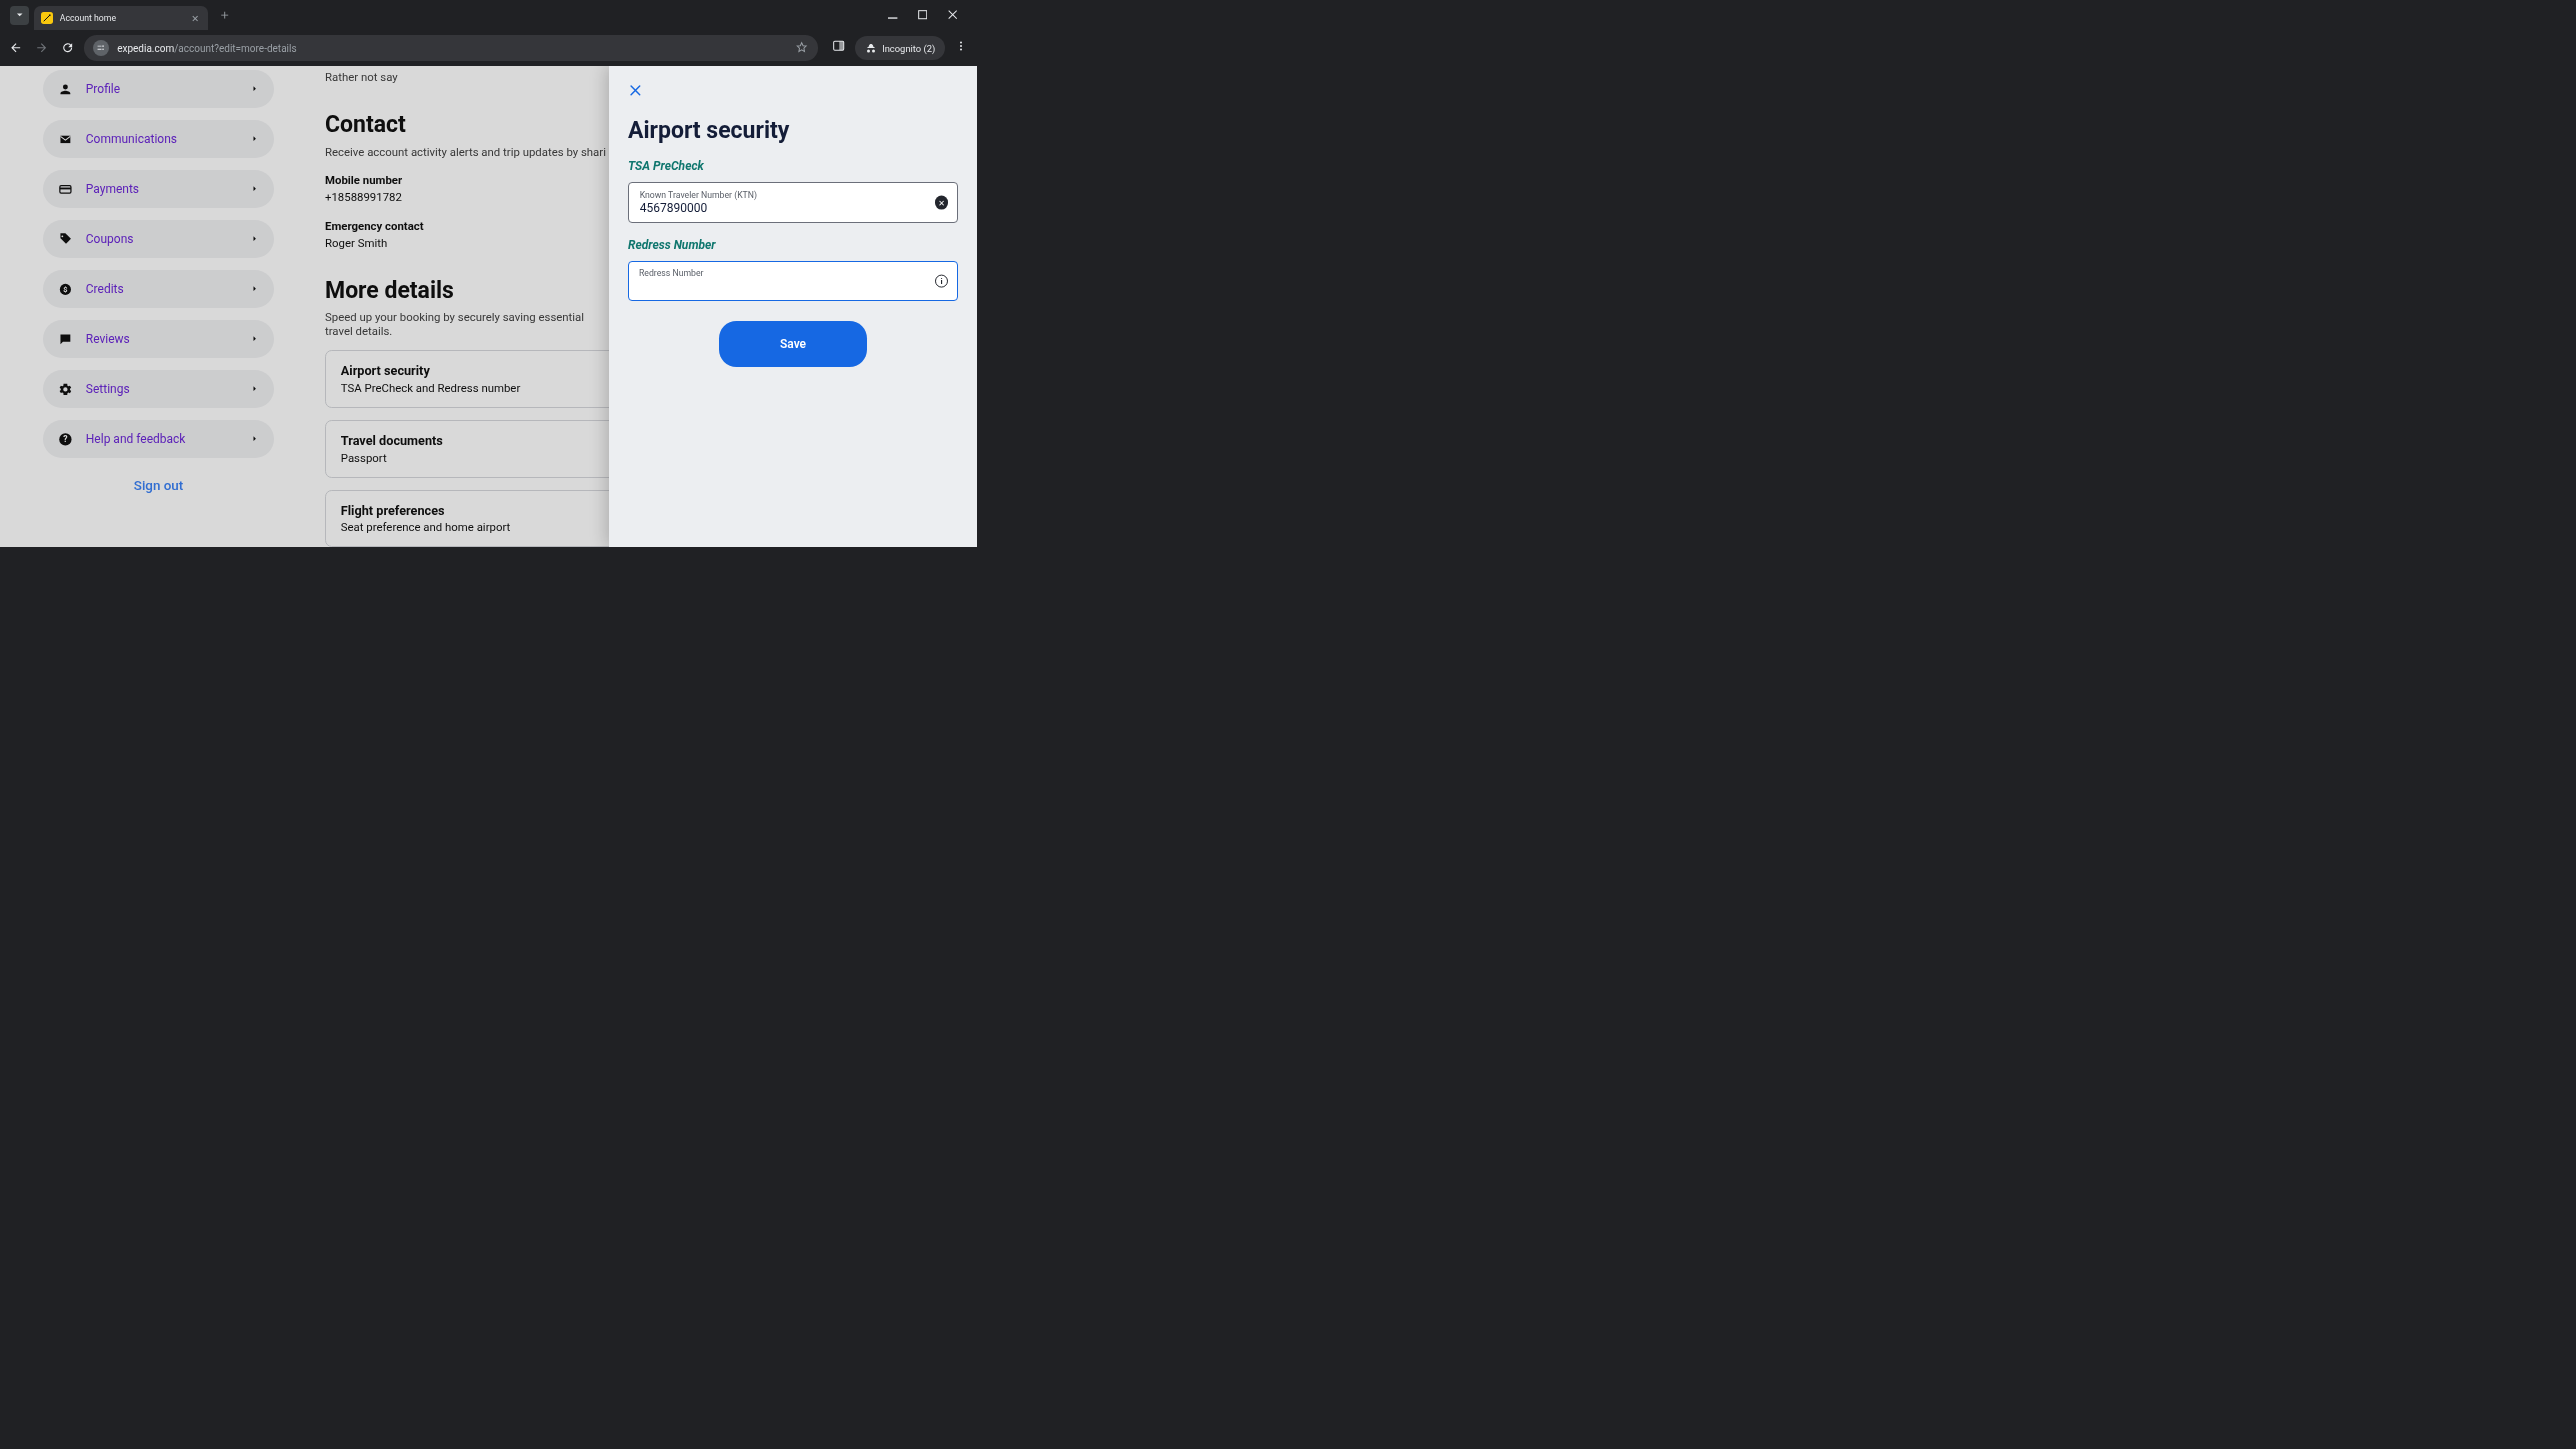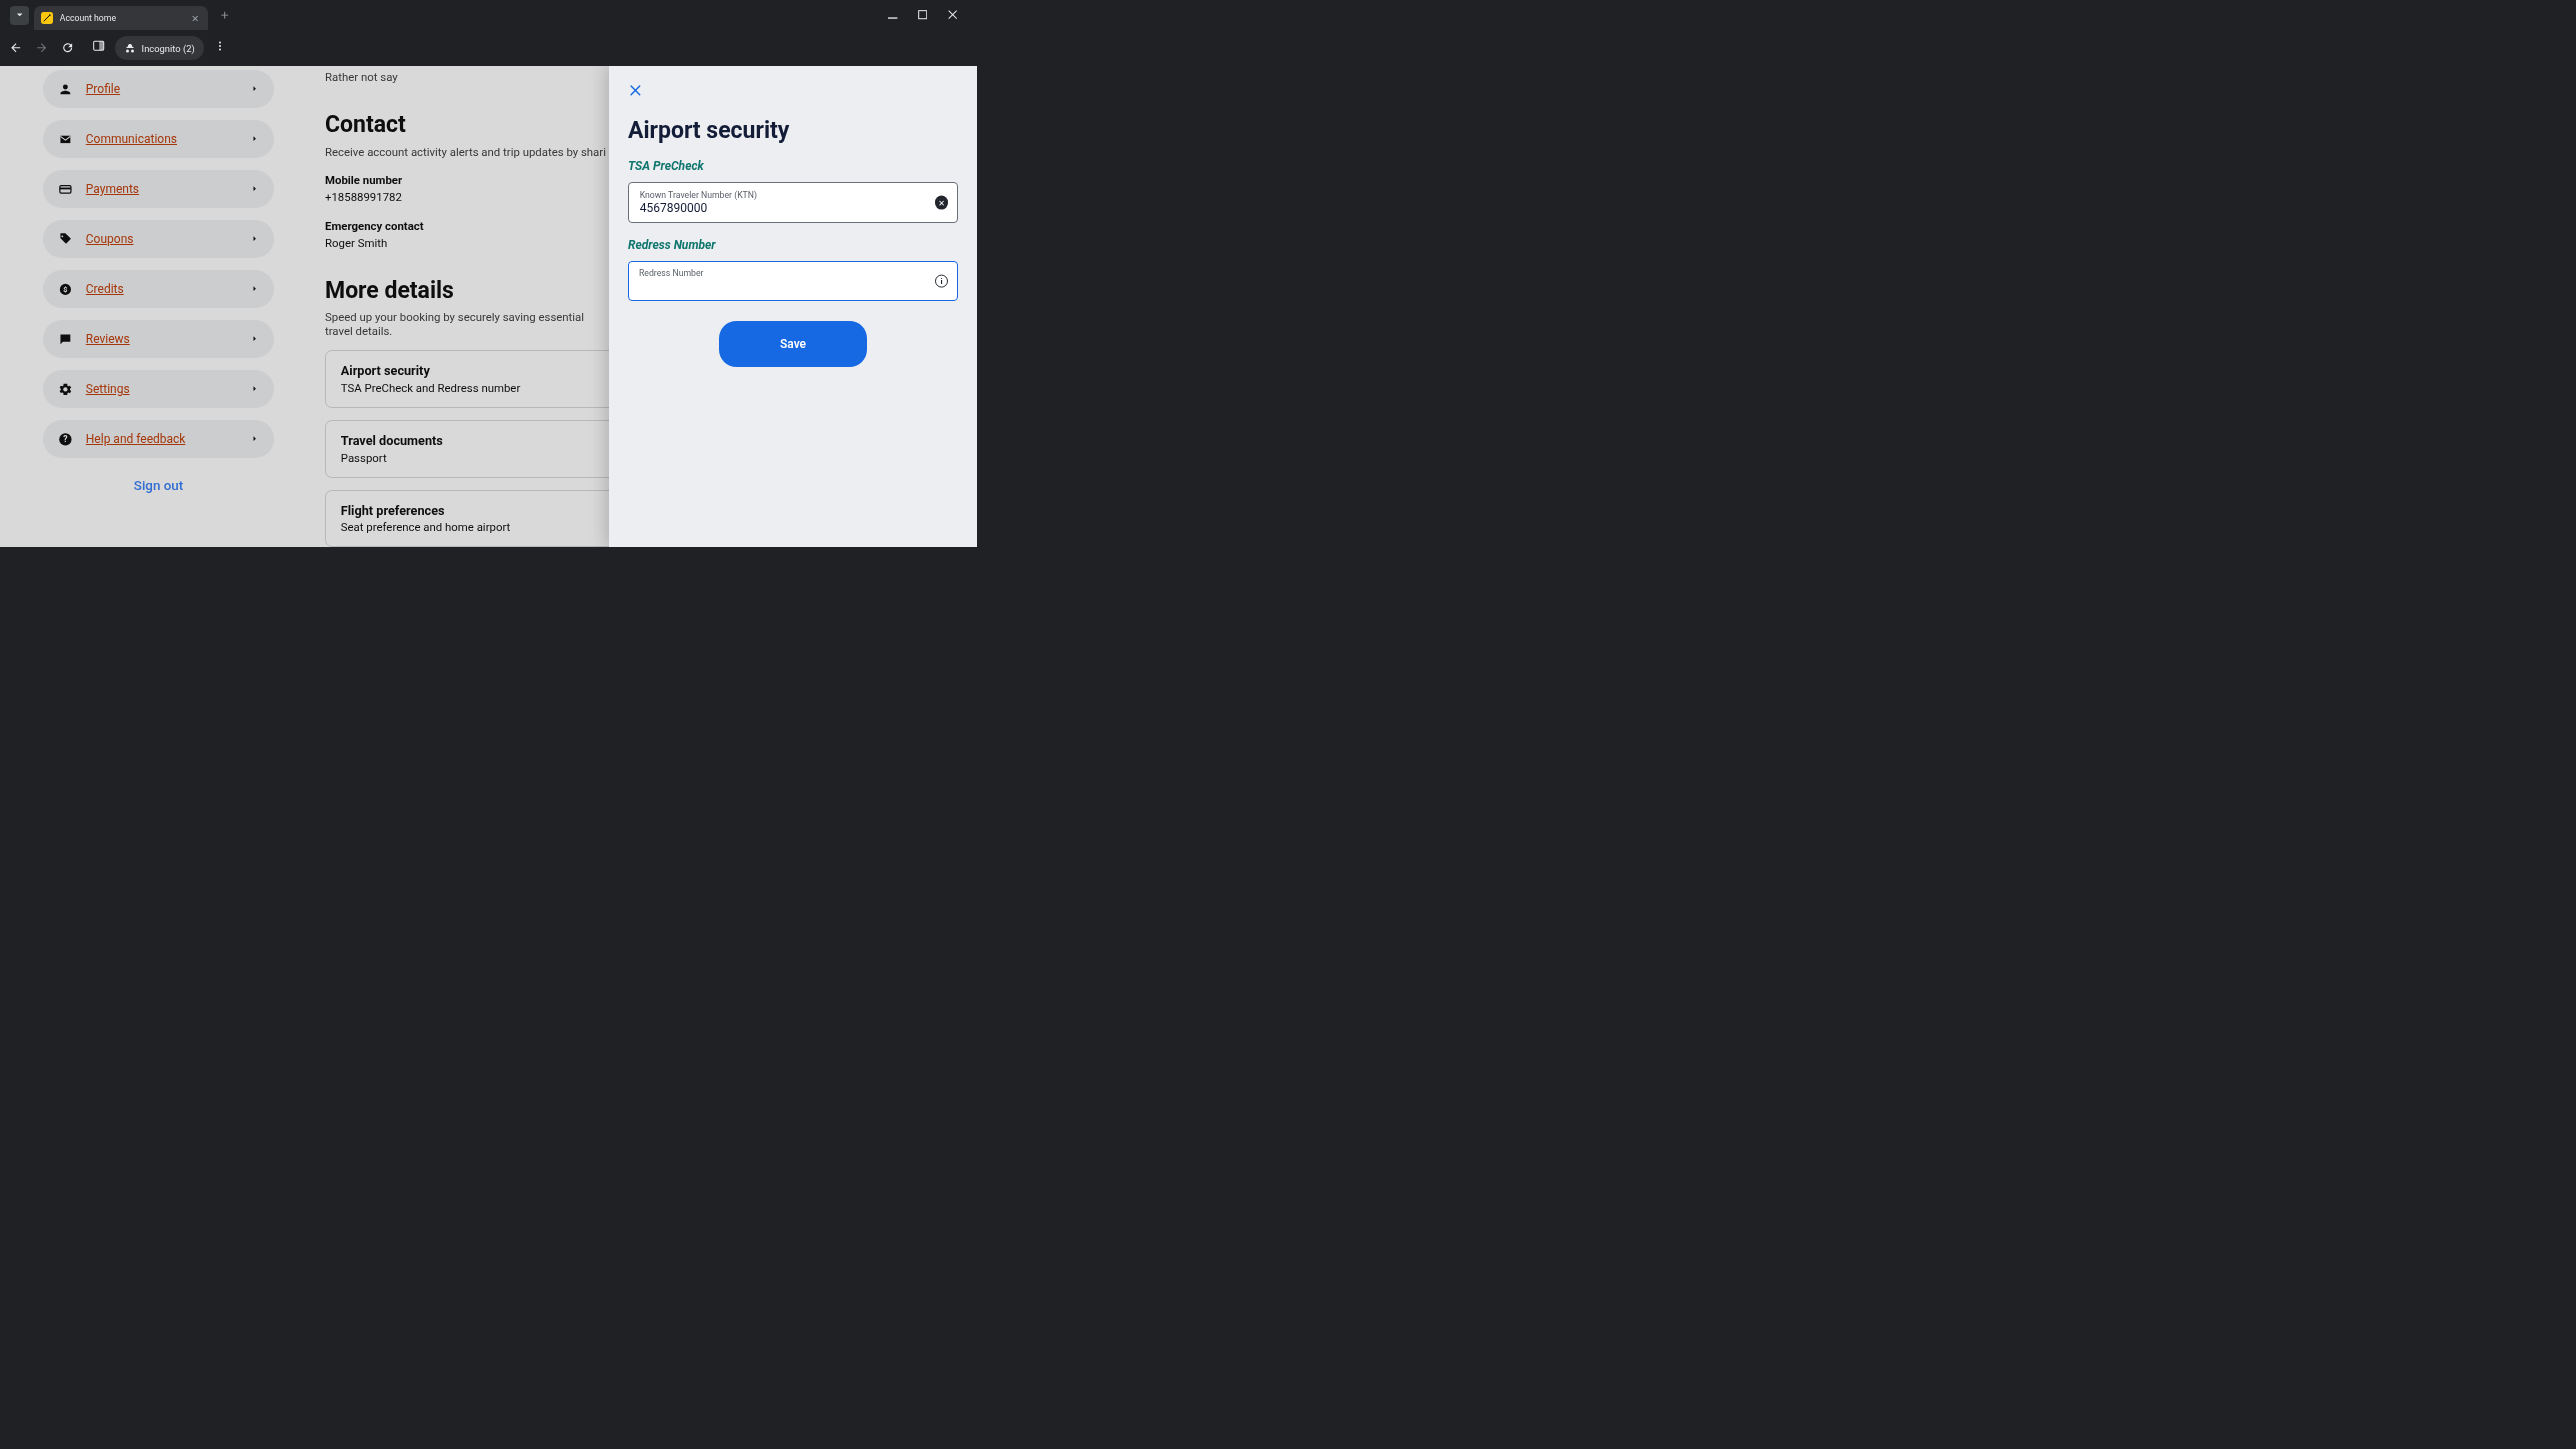--- a/index.html
+++ b/index.html
@@ -30,21 +30,21 @@
 
   
   .page-wrap { flex:1; position:relative; background:#fff; overflow:hidden; }
   .page { position:absolute; inset:0; display:flex; }
 
   
   .sidebar { width:293px; padding: 0 19px 0 43px; background:#fff; }
   .side-item { height:38px; background:#f0f1f3; border-radius:19px; display:flex; align-items:center; padding:0 14.8px; margin-top:12px; gap:12px; cursor:pointer; }
   .side-item:first-child { margin-top:4px; }
   .side-icon { width:16px; height:16px; color:#111; display:flex; align-items:center; justify-content:center; }
-  .side-label { font-size:12px; color:#c2410c; flex:1;text-decoration:underline; }
+  .side-label { font-size:12px; color:#6d28d9; flex:1; }
   .chev { color:#111; }
   .signout { text-align:center; margin-top:20px; }
   .signout a { color:#3b82f6; font-size:13.4px; font-weight:500; text-decoration:none; }
 
   
   .main { flex:1; padding: 0 32px; color:#111; }
   .main .muted-line { color:#444; font-size:11.4px; }
   h2.section { font-size:23px; font-weight:700; margin-top:27px; }
   .section-sub { font-size:11.4px; color:#444; margin-top:6.7px; max-width: 282px; }
   .label-strong { font-weight:700; font-size:11.4px; margin-top:14.8px; }
@@ -126,20 +126,37 @@
     <div class="nav-btn">
       <svg width="13.4" height="13.4" viewBox="0 0 24 24">
           <path fill="#6f7378" d="M4 11h12.2l-5.6-5.6L12 4l8 8-8 8-1.4-1.4L16.2 13H4z"></path>
         </svg>
     </div>
     <div class="nav-btn enabled">
       <svg width="13.4" height="13.4" viewBox="0 0 24 24">
           <path fill="#e8eaed" d="M17.65 6.35A8 8 0 1 0 20 12h-2a6 6 0 1 1-1.76-4.24L13 11h7V4z"></path>
         </svg>
     </div>
+    <div class="omnibox">
+      <div class="site-badge">
+        <svg width="9.4" height="9.4" viewBox="0 0 24 24">
+            <path fill="#e8eaed" d="M4 7h10v2H4zM4 15h10v2H4z"></path>
+            <circle cx="18" cy="8" r="2" fill="#e8eaed"></circle>
+            <circle cx="18" cy="16" r="2" fill="#e8eaed"></circle>
+          </svg>
+      </div>
+      <span class="url">
+        <span>expedia.com</span><span class="path">/account?edit=more-details</span>
+      </span>
+      <div style="margin-left:auto">
+        <svg width="13.4" height="13.4" viewBox="0 0 24 24">
+            <path fill="none" stroke="#9aa0a6" stroke-width="1.8" d="M12 3l2.5 5.5L20 9l-4 4 1 6-5-3-5 3 1-6-4-4 5.5-.5z"></path>
+          </svg>
+      </div>
+    </div>
     <div class="right-chips">
       <div class="nav-btn enabled">
         <svg width="13.4" height="13.4" viewBox="0 0 24 24">
             <rect x="3" y="4" width="18" height="16" rx="2" fill="none" stroke="#e8eaed" stroke-width="1.8"></rect>
             <rect x="13" y="4" width="8" height="16" fill="#e8eaed" opacity="0.6"></rect>
           </svg>
       </div>
       <div class="chip">
         <svg width="12" height="12" viewBox="0 0 24 24">
             <path fill="#e8eaed" d="M12 4c-2 0-3 1-4 3l-1 3H5v2h14v-2h-2l-1-3c-1-2-2-3-4-3zm-5 11a3 3 0 1 0 0 6 3 3 0 0 0 0-6zm10 0a3 3 0 1 0 0 6 3 3 0 0 0 0-6z"></path>

